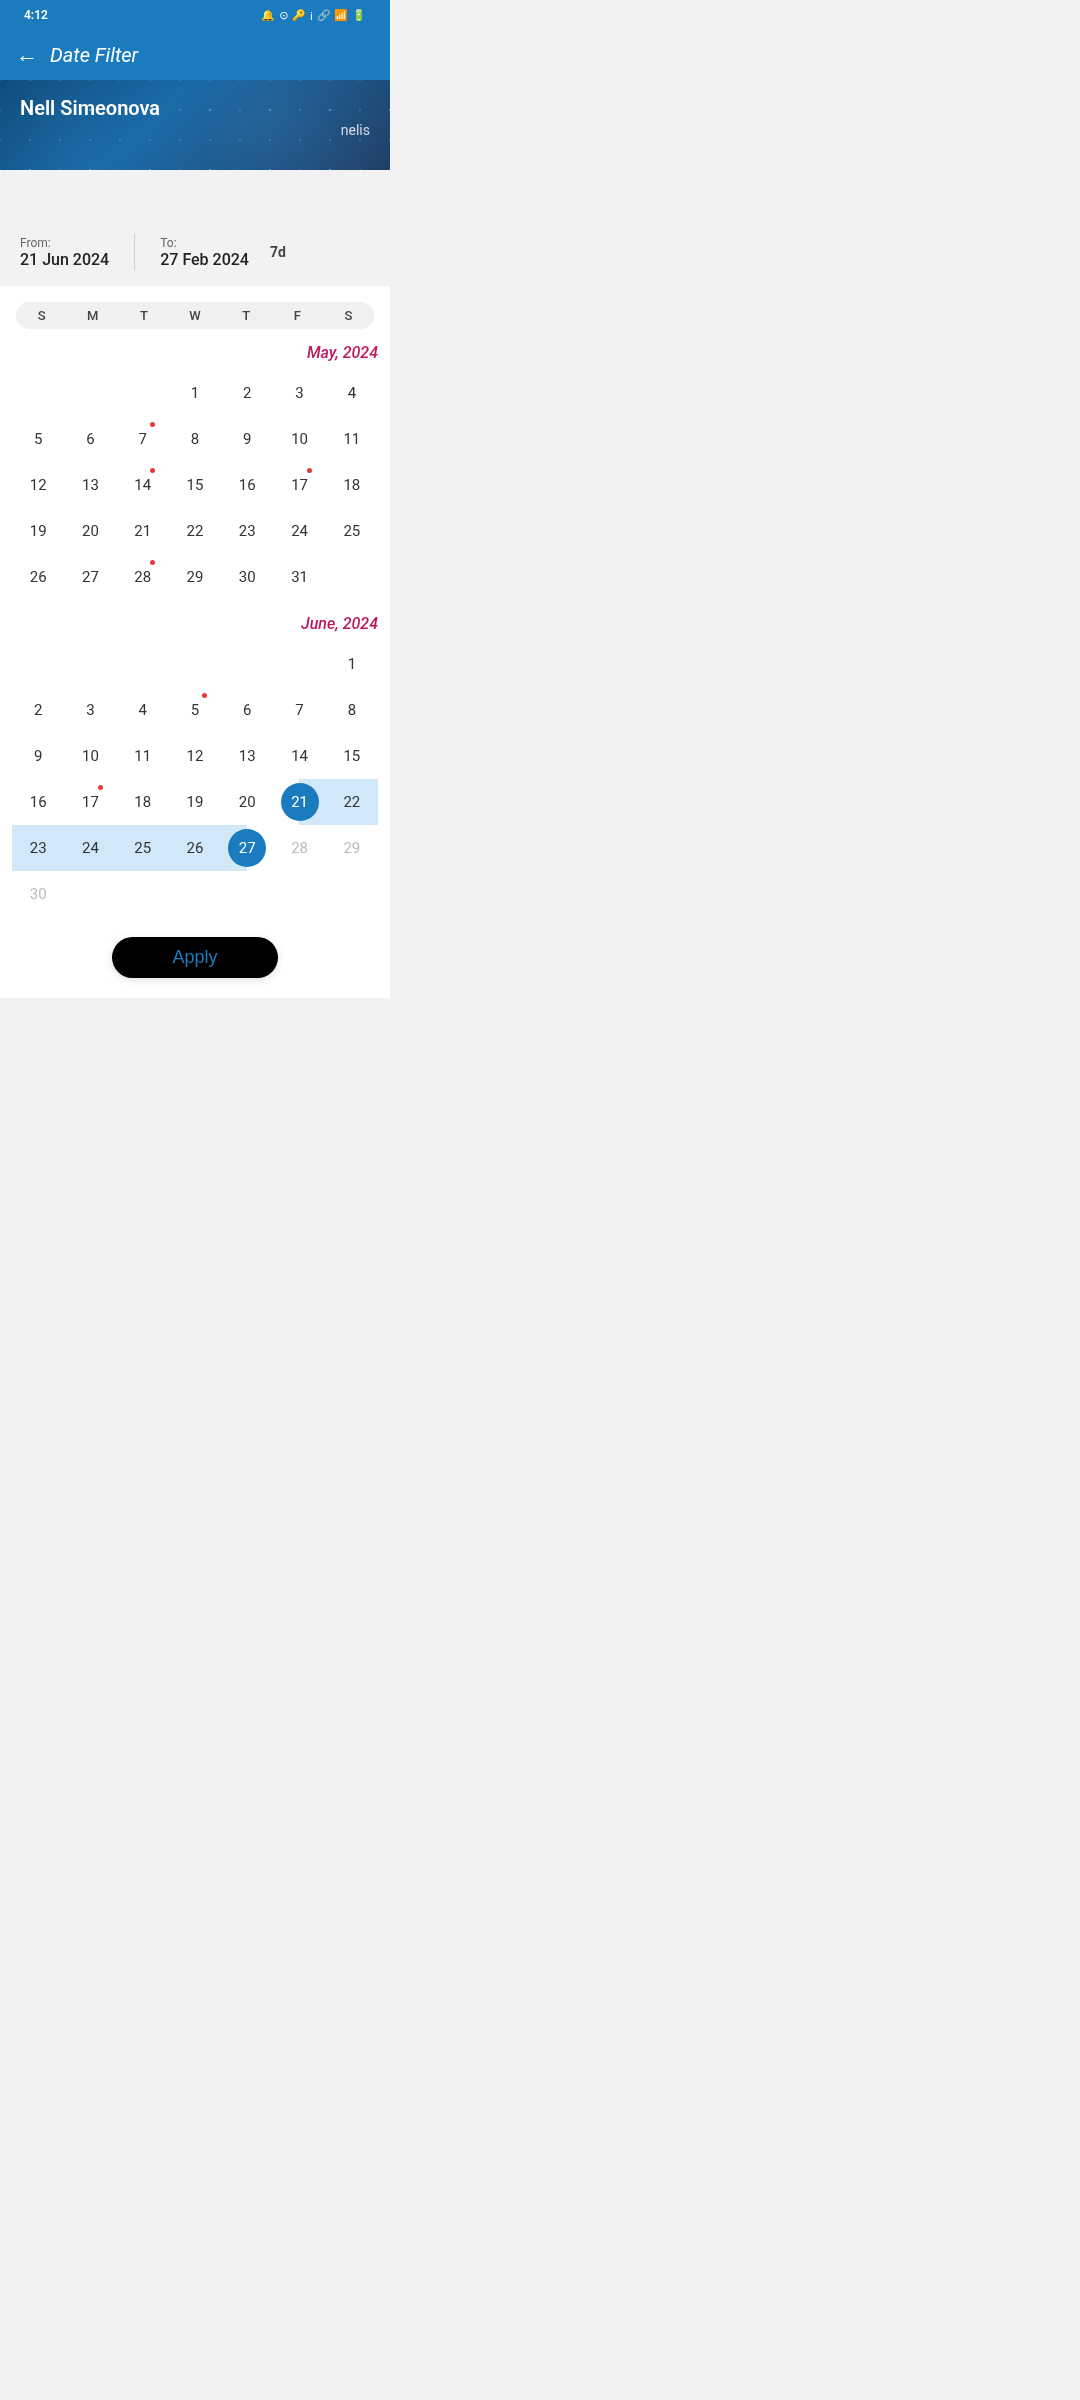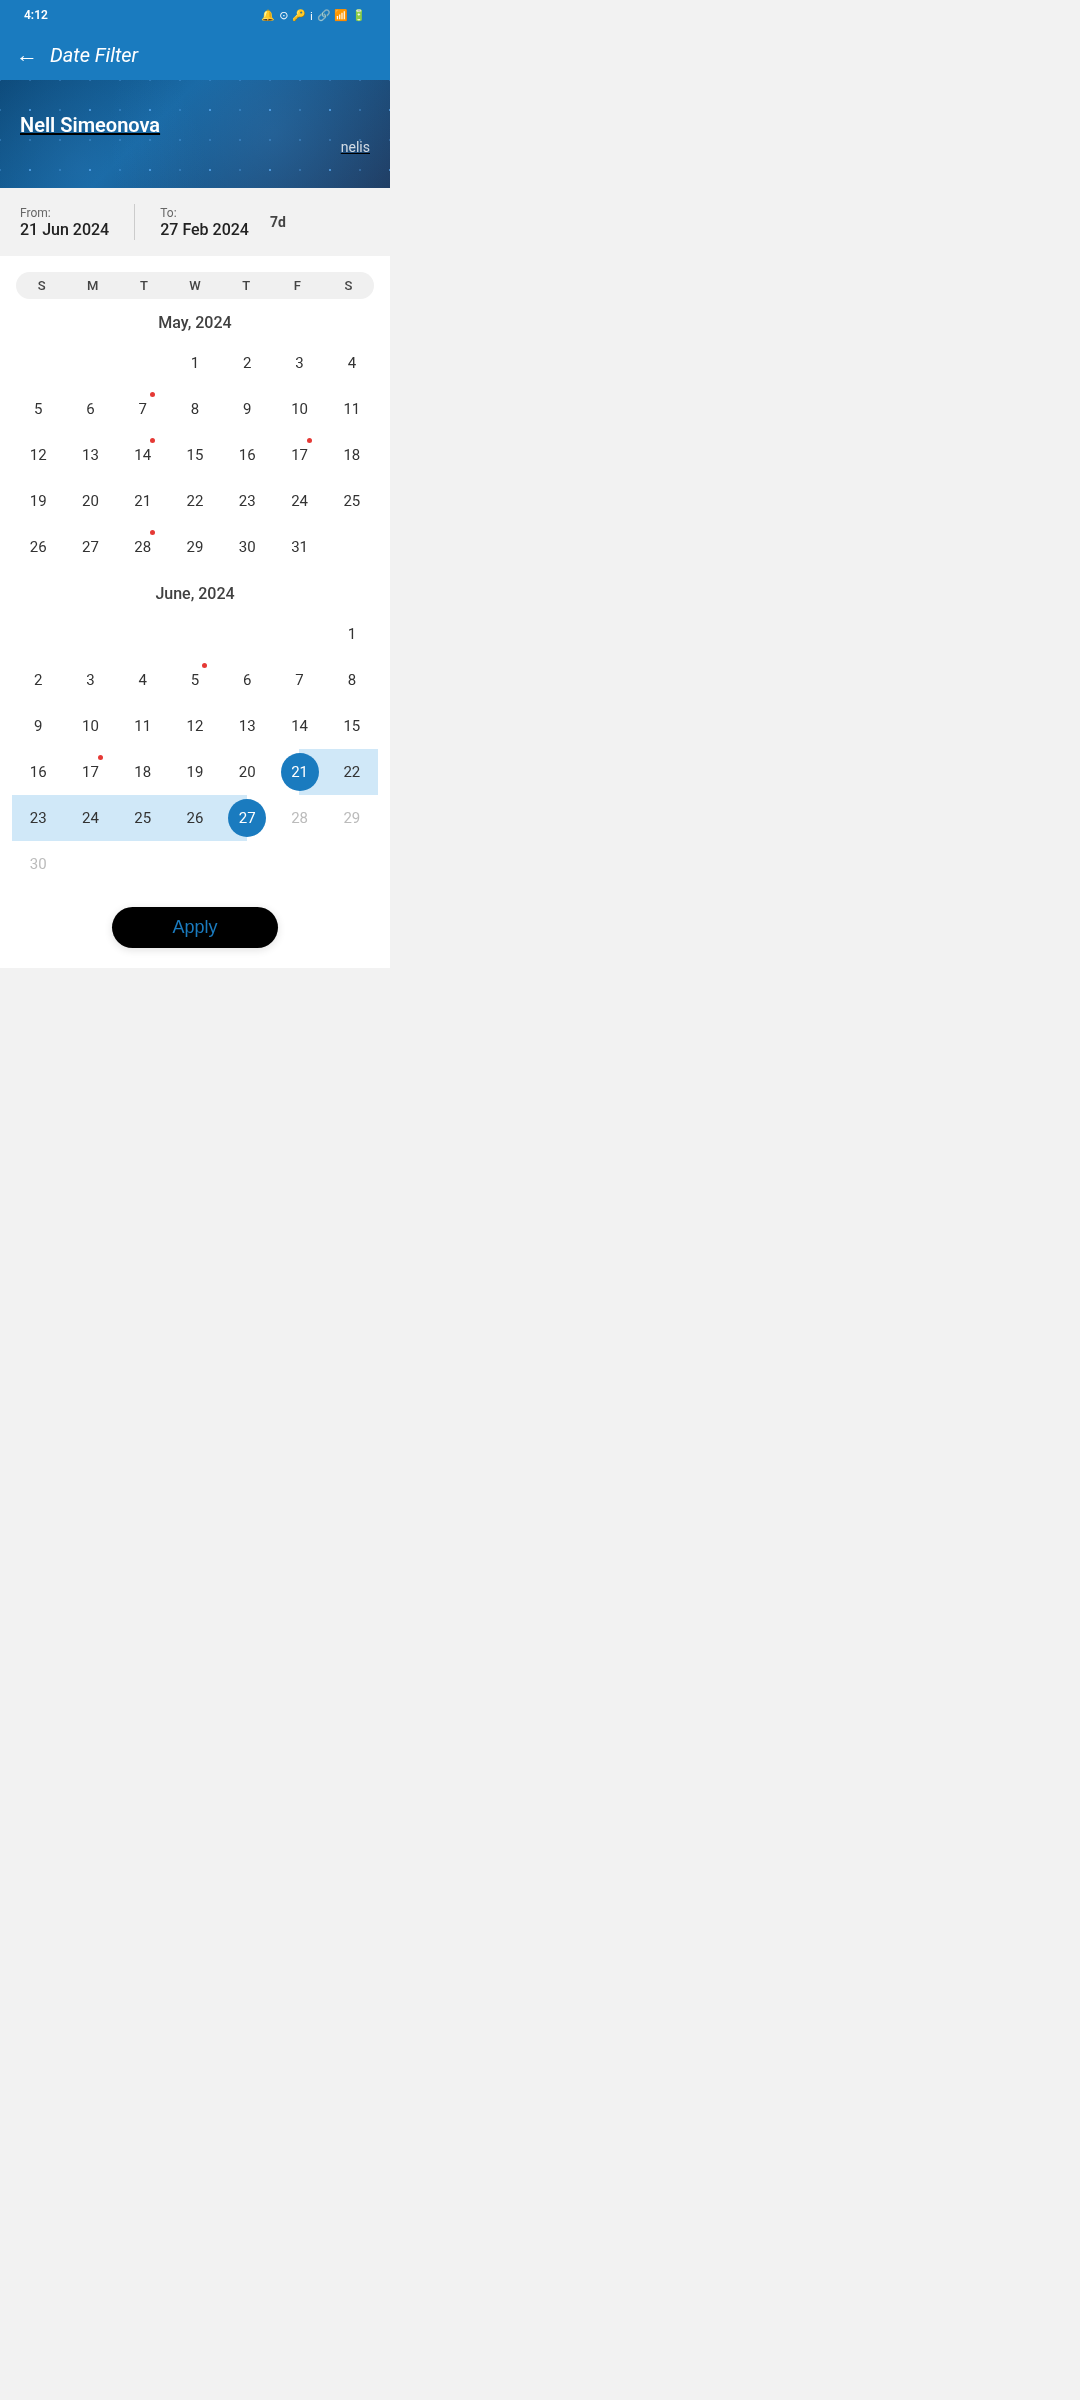--- a/index.html
+++ b/index.html
@@ -54,25 +54,24 @@
     .page-title {
       color: white;
       font-size: 20px;
       font-weight: 400;
       font-style: italic;
     }
 
     
     .profile-banner {
       background: linear-gradient(135deg, #0d4a7a 0%, #1565a0 40%, #1e3a5f 100%);
-      padding: 33px 20px;
+      padding: 16px 20px;
       min-height: 90px;
       position: relative;
       overflow: hidden;
-      text-decoration: underline;
     }
     .profile-banner::before {
       content: '';
       position: absolute;
       top: 0; left: 0; right: 0; bottom: 0;
       background: radial-gradient(circle at 70% 50%, rgba(100,180,255,0.15) 0%, transparent 60%),
                   radial-gradient(circle at 20% 80%, rgba(100,180,255,0.1) 0%, transparent 40%);
     }
     
     .profile-banner::after {
@@ -101,20 +100,21 @@
       text-align: right;
     }
 
     
     .date-range {
       background: #f2f2f2;
       padding: 16px 20px;
       display: flex;
       align-items: center;
       gap: 9px;
+      margin-top: 48px;
     }
     .date-from, .date-to {
       display: flex;
       flex-direction: column;
     }
     .date-label {
       font-size: 12px;
       color: #666;
     }
     .date-value {
@@ -154,25 +154,26 @@
     }
     .day-header {
       text-align: center;
       font-size: 13px;
       color: #444;
       font-weight: 500;
     }
 
     
     .month-label {
-      text-align: center;
+      text-align: right;
       font-size: 16px;
       font-weight: 500;
-      color: #404040;
+      color: #be185d;
       margin: 14px 0 8px;
+      font-style: italic;
     }
 
     
     .cal-grid {
       display: grid;
       grid-template-columns: repeat(7, 1fr);
       gap: 0;
     }
     .cal-cell {
       position: relative;

